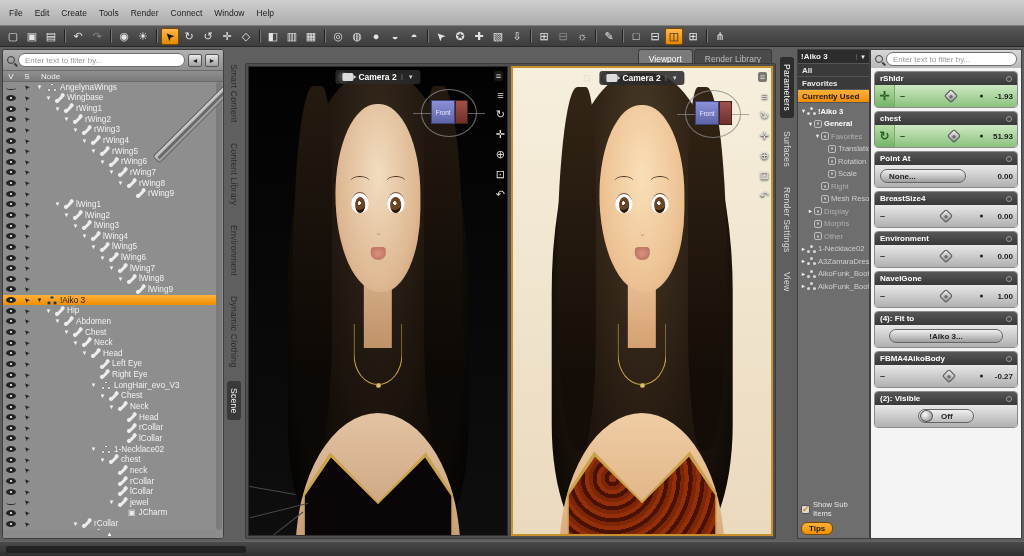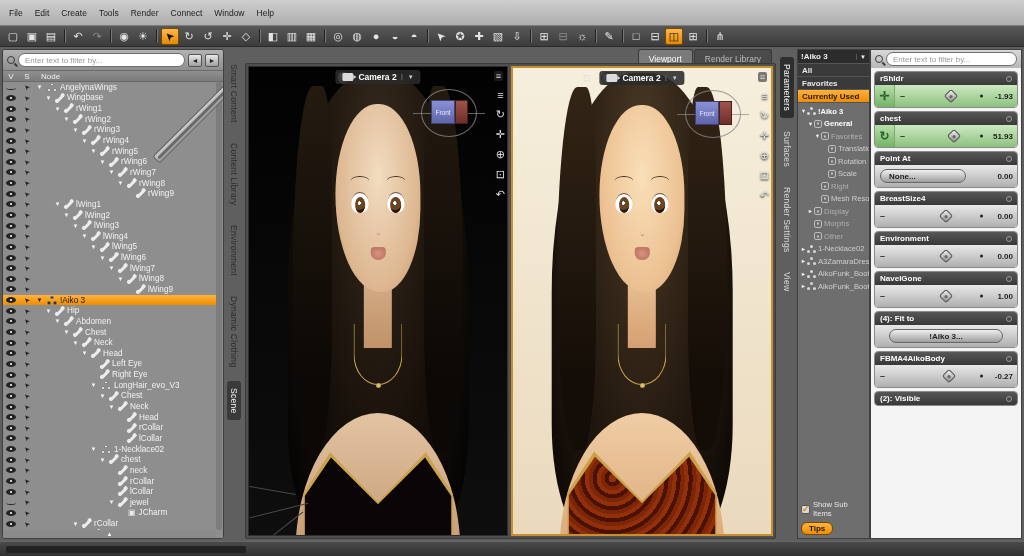--- a/index.html
+++ b/index.html
@@ -1168,20 +1168,26 @@
                 <span class="thumb" style="left: 52%;"></span>
                 <span class="val">-0.27</span>
               </div>
             </div>
           </div>
           <div class="card">
             <div class="card-h">
               <span>(2): Visible</span>
               <span class="ring"></span>
             </div>
+            <div class="card-b">
+              <div class="toggle">
+                <span class="knob"></span>
+                <span class="tlabel">Off</span>
+              </div>
+            </div>
           </div>
         </div>
     </div>
   </div>
 
   <div id="bottombar">
       <span class="slot"></span>
     </div>
 </div>
 

